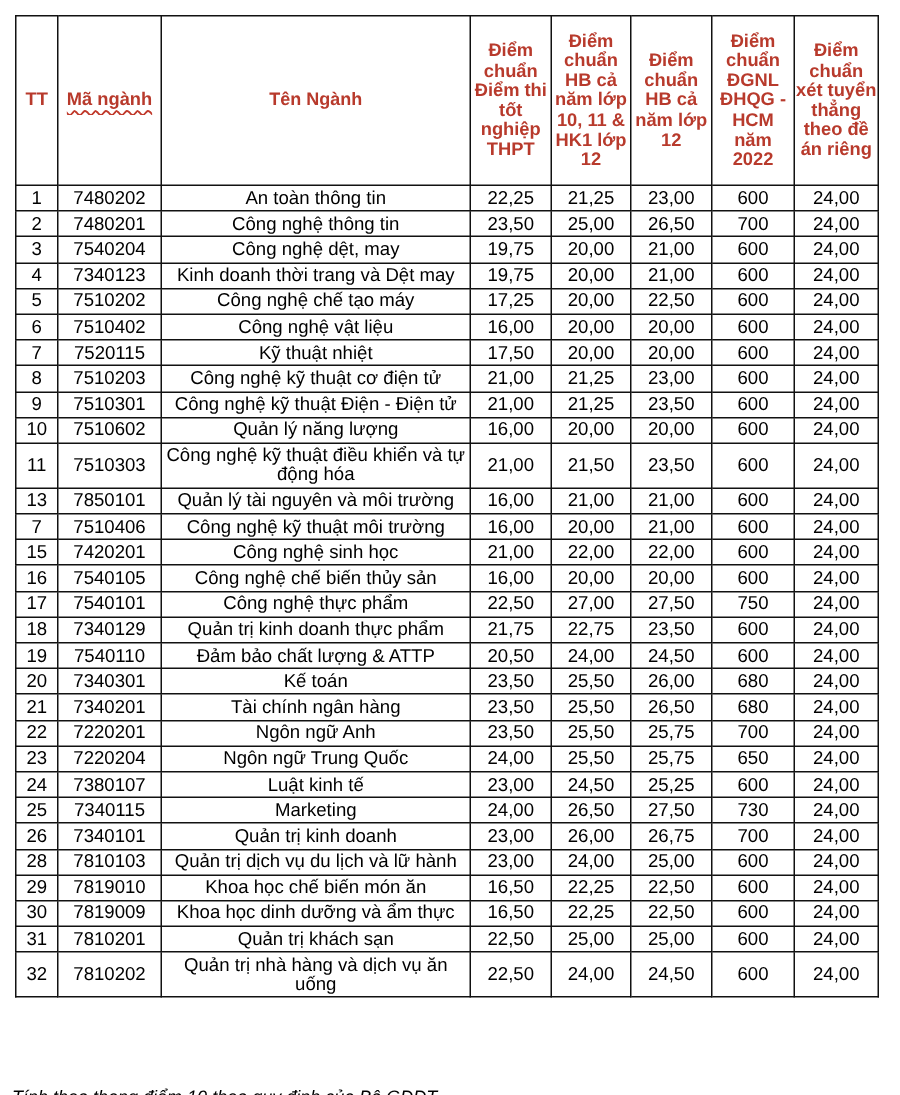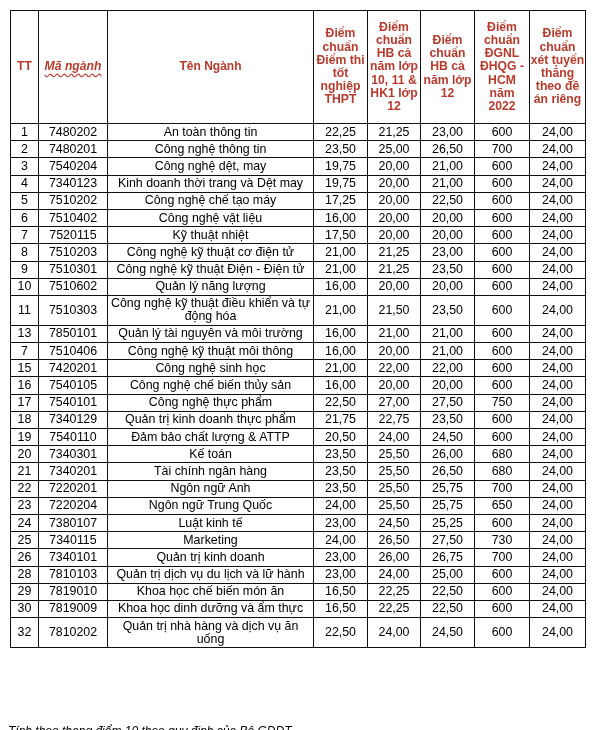--- a/index.html
+++ b/index.html
@@ -15,21 +15,21 @@
   td.c { text-align: center; }
   td.name { padding-left: 4px; text-align: center; }
   col.c-tt { width: 28px; }
   col.c-code { width: 69px; }
   col.c-name { width: 206px; }
   col.c-s1 { width: 54px; }
   col.c-s2 { width: 53px; }
   col.c-s3 { width: 54px; }
   col.c-s4 { width: 55px; }
   col.c-s5 { width: 56px; }
-  .underline-wavy { text-decoration: underline wavy #c0392b; text-underline-offset: 2px; font-style: italic; }
+  .underline-wavy { text-decoration: underline wavy #c0392b; text-underline-offset: 2px; }
   .footnote { position: absolute; left: 8px; top: 724px; font-size: 12px; font-style: italic; white-space: nowrap; color: #000; }
 </style>
 </head>
 <body>
 
 <table class="scores">
   <colgroup>
     <col class="c-tt">
       <col class="c-code">
       <col class="c-name">
@@ -168,21 +168,21 @@
         <td class="name">Quản lý tài nguyên và môi trường</td>
         <td class="c">16,00</td>
         <td class="c">21,00</td>
         <td class="c">21,00</td>
         <td class="c">600</td>
         <td class="c">24,00</td>
       </tr>
       <tr>
         <td class="c">7</td>
         <td class="c">7510406</td>
-        <td class="name">Công nghệ kỹ thuật môi thông</td>
+        <td class="name">Công nghệ kỹ thuật môi trường</td>
         <td class="c">16,00</td>
         <td class="c">20,00</td>
         <td class="c">21,00</td>
         <td class="c">600</td>
         <td class="c">24,00</td>
       </tr>
       <tr>
         <td class="c">15</td>
         <td class="c">7420201</td>
         <td class="name">Công nghệ sinh học</td>
@@ -322,20 +322,30 @@
         <td class="c">600</td>
         <td class="c">24,00</td>
       </tr>
       <tr>
         <td class="c">30</td>
         <td class="c">7819009</td>
         <td class="name">Khoa học dinh dưỡng và ẩm thực</td>
         <td class="c">16,50</td>
         <td class="c">22,25</td>
         <td class="c">22,50</td>
+        <td class="c">600</td>
+        <td class="c">24,00</td>
+      </tr>
+      <tr>
+        <td class="c">31</td>
+        <td class="c">7810201</td>
+        <td class="name">Quản trị khách sạn</td>
+        <td class="c">22,50</td>
+        <td class="c">25,00</td>
+        <td class="c">25,00</td>
         <td class="c">600</td>
         <td class="c">24,00</td>
       </tr>
       <tr class="tall">
         <td class="c">32</td>
         <td class="c">7810202</td>
         <td class="name">Quản trị nhà hàng và dịch vụ ăn uống</td>
         <td class="c">22,50</td>
         <td class="c">24,00</td>
         <td class="c">24,50</td>

